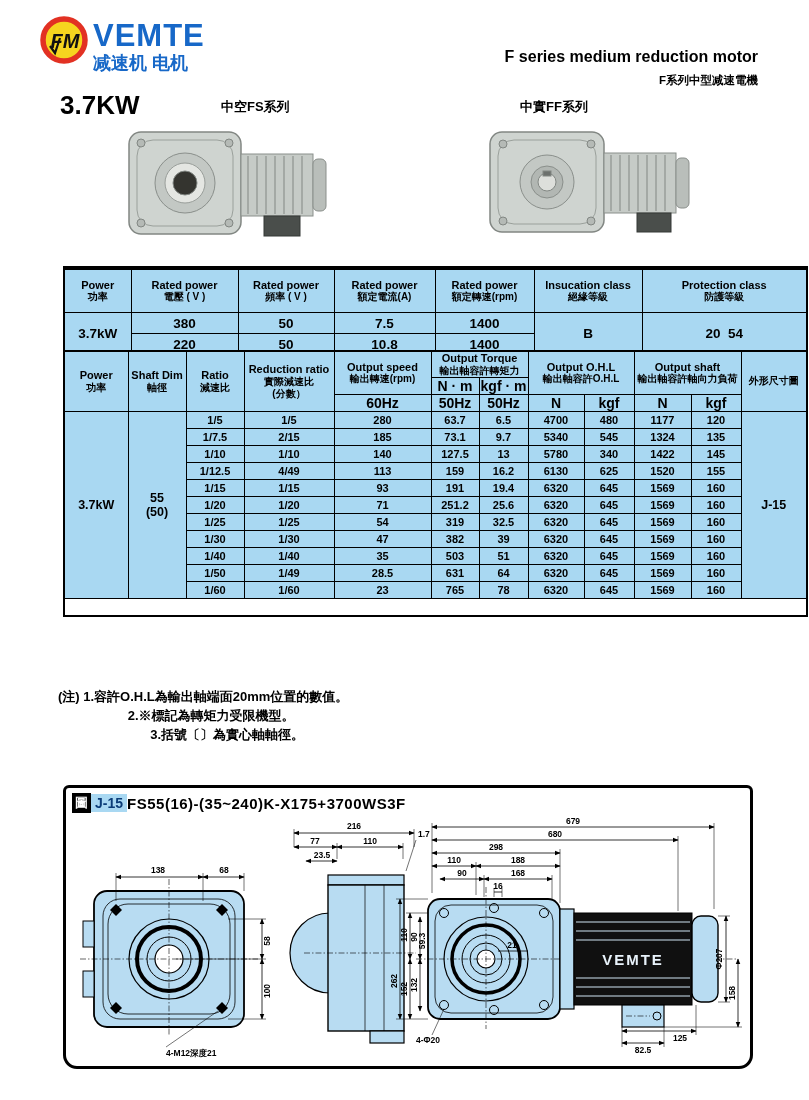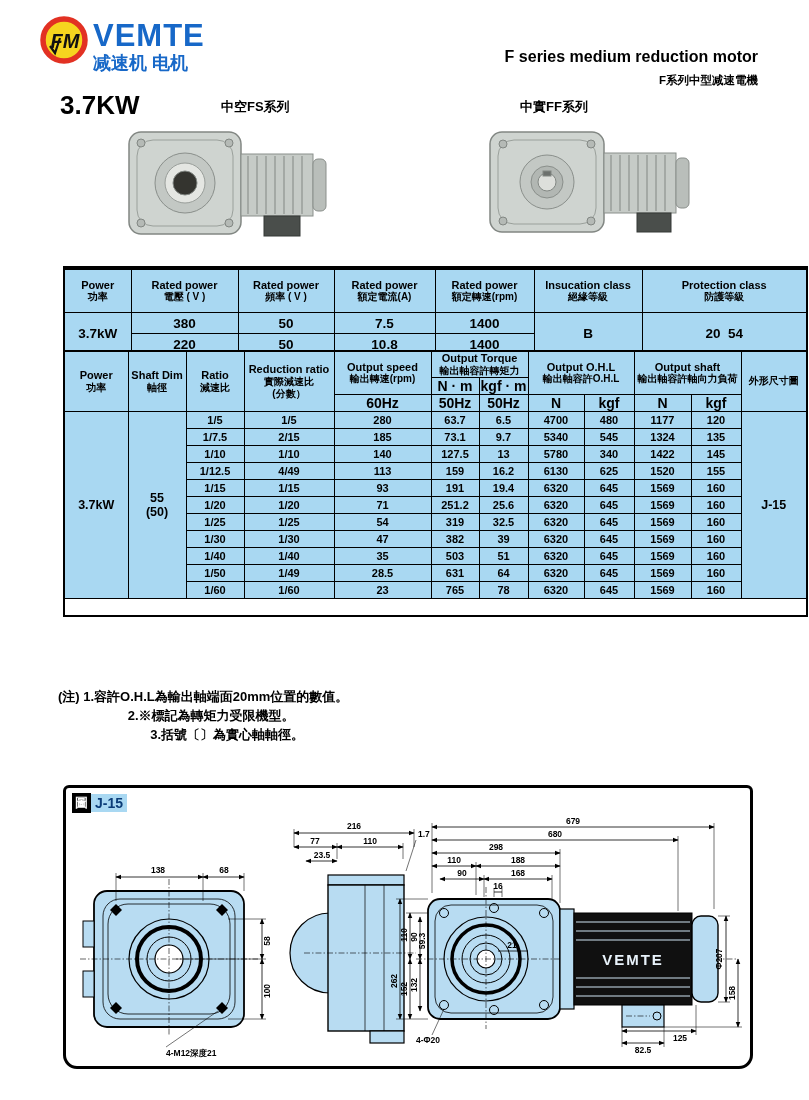--- a/index.html
+++ b/index.html
@@ -329,20 +329,21 @@
 <div class="abs note" style="left:58px;top:688px">
   <div>(注) 1.容許O.H.L為輸出軸端面20mm位置的數值。</div>
   <div style="margin-left:16px">2.※標記為轉矩力受限機型。</div>
   <div style="margin-left:48px">3.括號〔〕為實心軸軸徑。</div>
 </div>
 
 <div class="abs dbox" style="left:63px;top:785px;width:684px;height:278px">
   <div class="figrow" style="margin:5px 0 0 6px">
     <span class="figchip">圖</span>
     <span class="figno">J-15</span>
+    <span class="figmodel">FS55(16)-(35~240)K-X175+3700WS3F</span>
   </div>
 
   <svg width="678" height="248" viewBox="0 0 678 248" style="display:block">
     <defs>
       <marker id="ar" viewBox="0 0 10 10" refX="9" refY="5" markerWidth="6" markerHeight="6" orient="auto-start-reverse" markerUnits="userSpaceOnUse">
         <path d="M0,1 L10,5 L0,9 z"></path>
       </marker>
     </defs>
 
     <g>

